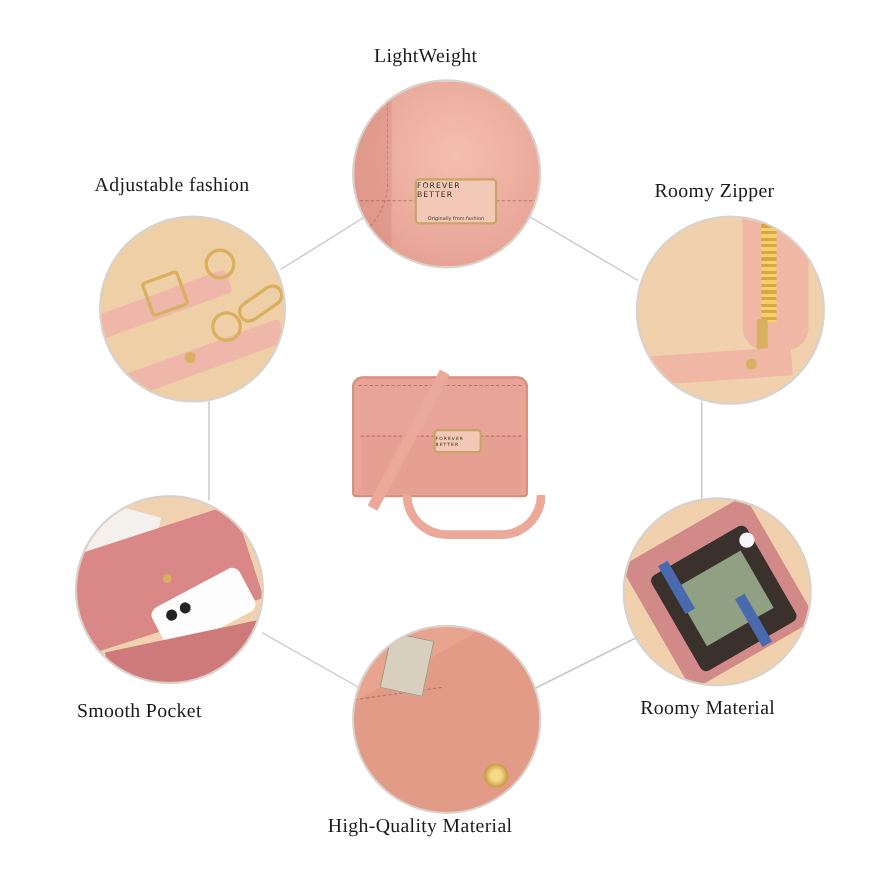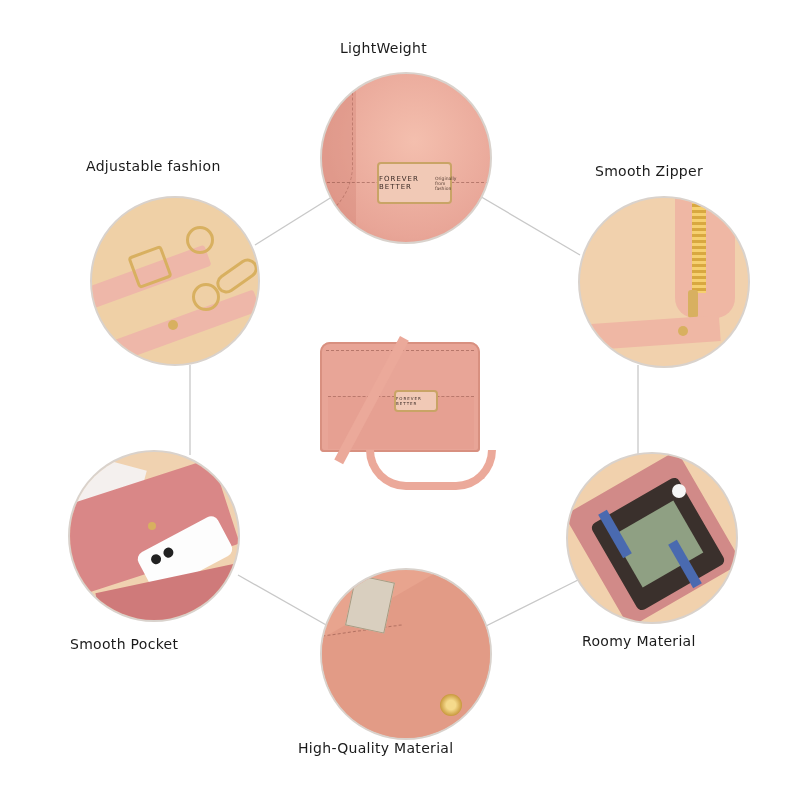--- a/index.html
+++ b/index.html
@@ -1,39 +1,39 @@
 <!DOCTYPE html>
 <html><head>
   <meta charset="utf-8">
   <style>
     html, body { margin:0; padding:0; background:#ffffff; }
     body { width:800px; height:800px; position:relative; overflow:hidden; font-family:"DejaVu Sans", sans-serif; }
-    .label { position:absolute; font-size:14px; color:#1a1a1a; white-space:nowrap; letter-spacing:0.3px; }
+    .label { position:absolute; font-size:18px; color:#1a1a1a; white-space:nowrap; letter-spacing:0.3px;font-family:Liberation Serif, serif; }
     .circle { position:absolute; border-radius:50%; overflow:hidden; border:2px solid #d9d2cc; box-sizing:border-box; }
     svg.lines { position:absolute; left:0; top:0; }
     .stitch { position:absolute; border:1.5px dashed rgba(140,80,70,0.55); }
-    .plate { position:absolute; background:#f1c9b6; border:2px solid #c9a466; border-radius:4px; box-sizing:border-box; display:flex; align-items:center; justify-content:space-between;gap:16px; }
+    .plate { position:absolute; background:#f1c9b6; border:2px solid #c9a466; border-radius:4px; box-sizing:border-box; display:flex; flex-direction:column; align-items:center; justify-content:center;gap:16px; }
     .plate .t1 { font-size:7px; color:#3a2a25; letter-spacing:1px; }
     .plate .t2 { font-size:4.5px; color:#5a4035; }
   </style>
 </head>
 <body>
 
 <svg class="lines" width="800" height="800">
   <line x1="255" y1="245" x2="335" y2="195" stroke="#c8c8c8" stroke-width="1.3"></line>
   <line x1="478" y1="195" x2="580" y2="255" stroke="#c8c8c8" stroke-width="1.3"></line>
   <line x1="190" y1="365" x2="190" y2="455" stroke="#c8c8c8" stroke-width="1.3"></line>
   <line x1="638" y1="365" x2="638" y2="455" stroke="#c8c8c8" stroke-width="1.3"></line>
   <line x1="238" y1="575" x2="335" y2="630" stroke="#c8c8c8" stroke-width="1.3"></line>
   <line x1="478" y1="630" x2="578" y2="580" stroke="#c8c8c8" stroke-width="1.3"></line>
 </svg>
 
 <div class="label" style="left:340px; top:40px;">LightWeight</div>
 <div class="label" style="left:86px; top:158px;">Adjustable fashion</div>
-<div class="label" style="left:595px; top:163px;">Smooth Zipper</div>
+<div class="label" style="left:595px; top:163px;">Roomy Zipper</div>
 <div class="label" style="left:70px; top:636px;">Smooth Pocket</div>
 <div class="label" style="left:582px; top:633px;">Roomy Material</div>
 <div class="label" style="left:298px; top:740px;">High-Quality Material</div>
 
 <div class="circle" style="left:320px; top:72px; width:172px; height:172px; background:radial-gradient(circle at 55% 40%, #f4bfae, #e8a597 70%, #dc9484);">
   <div class="stitch" style="left:-30px; top:-40px; width:60px; height:190px; border-radius:0 0 60px 0; border-left:none; border-top:none;"></div>
   <div style="position:absolute; left:0; top:0; width:34px; height:172px; background:rgba(210,130,115,0.35);"></div>
   <div class="stitch" style="left:0; top:108px; width:172px; height:0; border-width:1.5px 0 0 0;"></div>
   <div class="plate" style="left:55px; top:88px; width:75px; height:42px;">
     <span class="t1">FOREVER BETTER</span>

